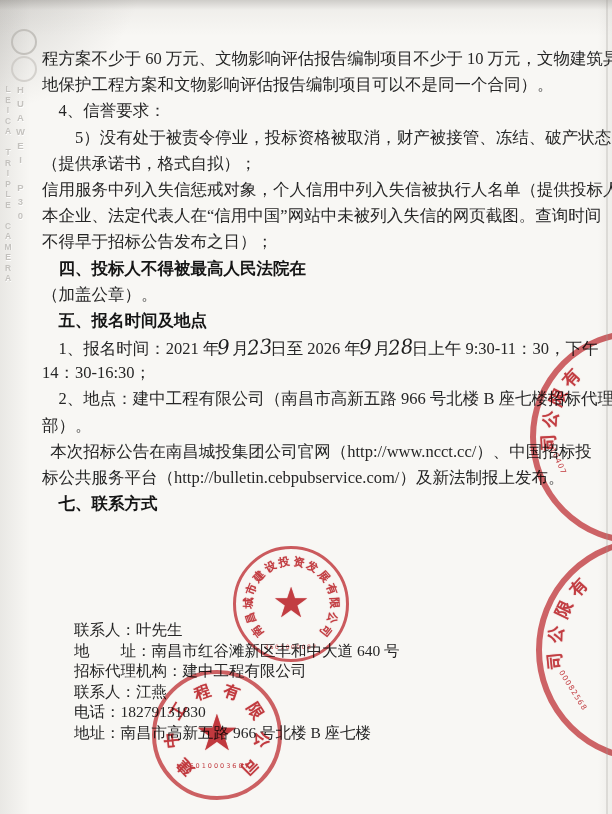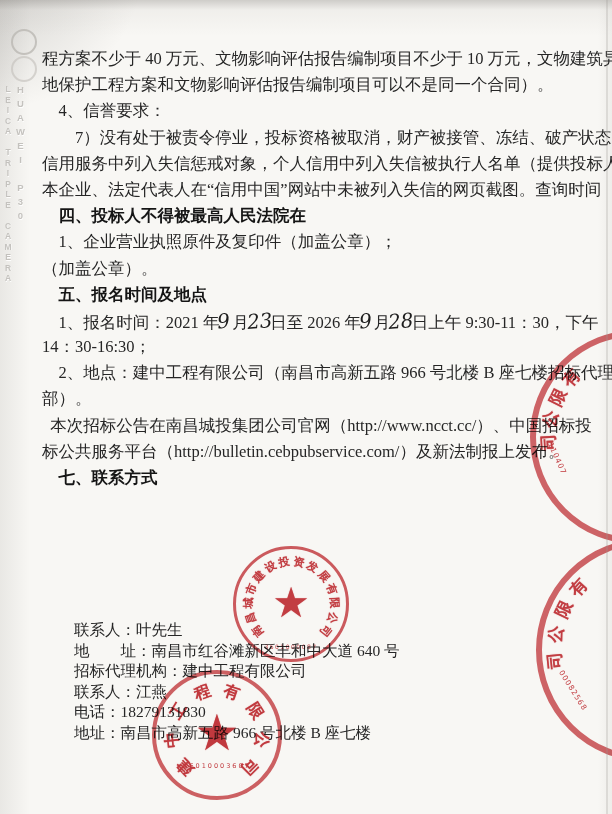--- a/index.html
+++ b/index.html
@@ -59,28 +59,29 @@
 <body>
 
 <div class="page">
 
   <div class="lens" style="top:29px"></div>
   <div class="lens lens2"></div>
   <div class="wm-col wm-brand">HUAWEI P30</div>
   <div class="wm-col wm-cam">LEICA TRIPLE CAMERA</div>
 
   <div class="doc">
-    <div class="ln">程方案不少于 40 万元、文物影响评估报告编制项目不少于 10 万元，文物建筑异</div>
+    <div class="ln">程方案不少于 60 万元、文物影响评估报告编制项目不少于 10 万元，文物建筑异</div>
     <div class="ln">地保护工程方案和文物影响评估报告编制项目可以不是同一个合同）。</div>
     <div class="ln">　4、信誉要求：</div>
-    <div class="ln">　　7）没有处于被责令停业，投标资格被取消，财产被接管、冻结、破产状态</div>
+    <div class="ln">　　5）没有处于被责令停业，投标资格被取消，财产被接管、冻结、破产状态</div>
+    <div class="ln">（提供承诺书，格式自拟）；</div>
     <div class="ln">信用服务中列入失信惩戒对象，个人信用中列入失信被执行人名单（提供投标人</div>
     <div class="ln">本企业、法定代表人在“信用中国”网站中未被列入失信的网页截图。查询时间</div>
+    <div class="ln">不得早于招标公告发布之日）；</div>
     <div class="ln bold">　四、投标人不得被最高人民法院在</div>
-    <div class="ln">　1、企业营业执照原件及复印件（加盖公章）；</div>
     <div class="ln">（加盖公章）。</div>
     <div class="ln bold">　五、报名时间及地点</div>
     <div class="ln"><span>　1、报名时间：2021 年</span><span class="hw">9</span><span> 月</span><span class="hw">23</span><span>日至 2026 年</span><span class="hw">9</span><span> 月</span><span class="hw">28</span><span>日上午 9:30-11：30，下午</span></div>
     <div class="ln">14：30-16:30；</div>
     <div class="ln">　2、地点：建中工程有限公司（南昌市高新五路 966 号北楼 B 座七楼招标代理</div>
     <div class="ln">部）。</div>
     <div class="ln">  本次招标公告在南昌城投集团公司官网（http://www.ncct.cc/）、中国招标投</div>
     <div class="ln">标公共服务平台（http://bulletin.cebpubservice.com/）及新法制报上发布。</div>
     <div class="ln bold">　七、联系方式</div>
   </div>

